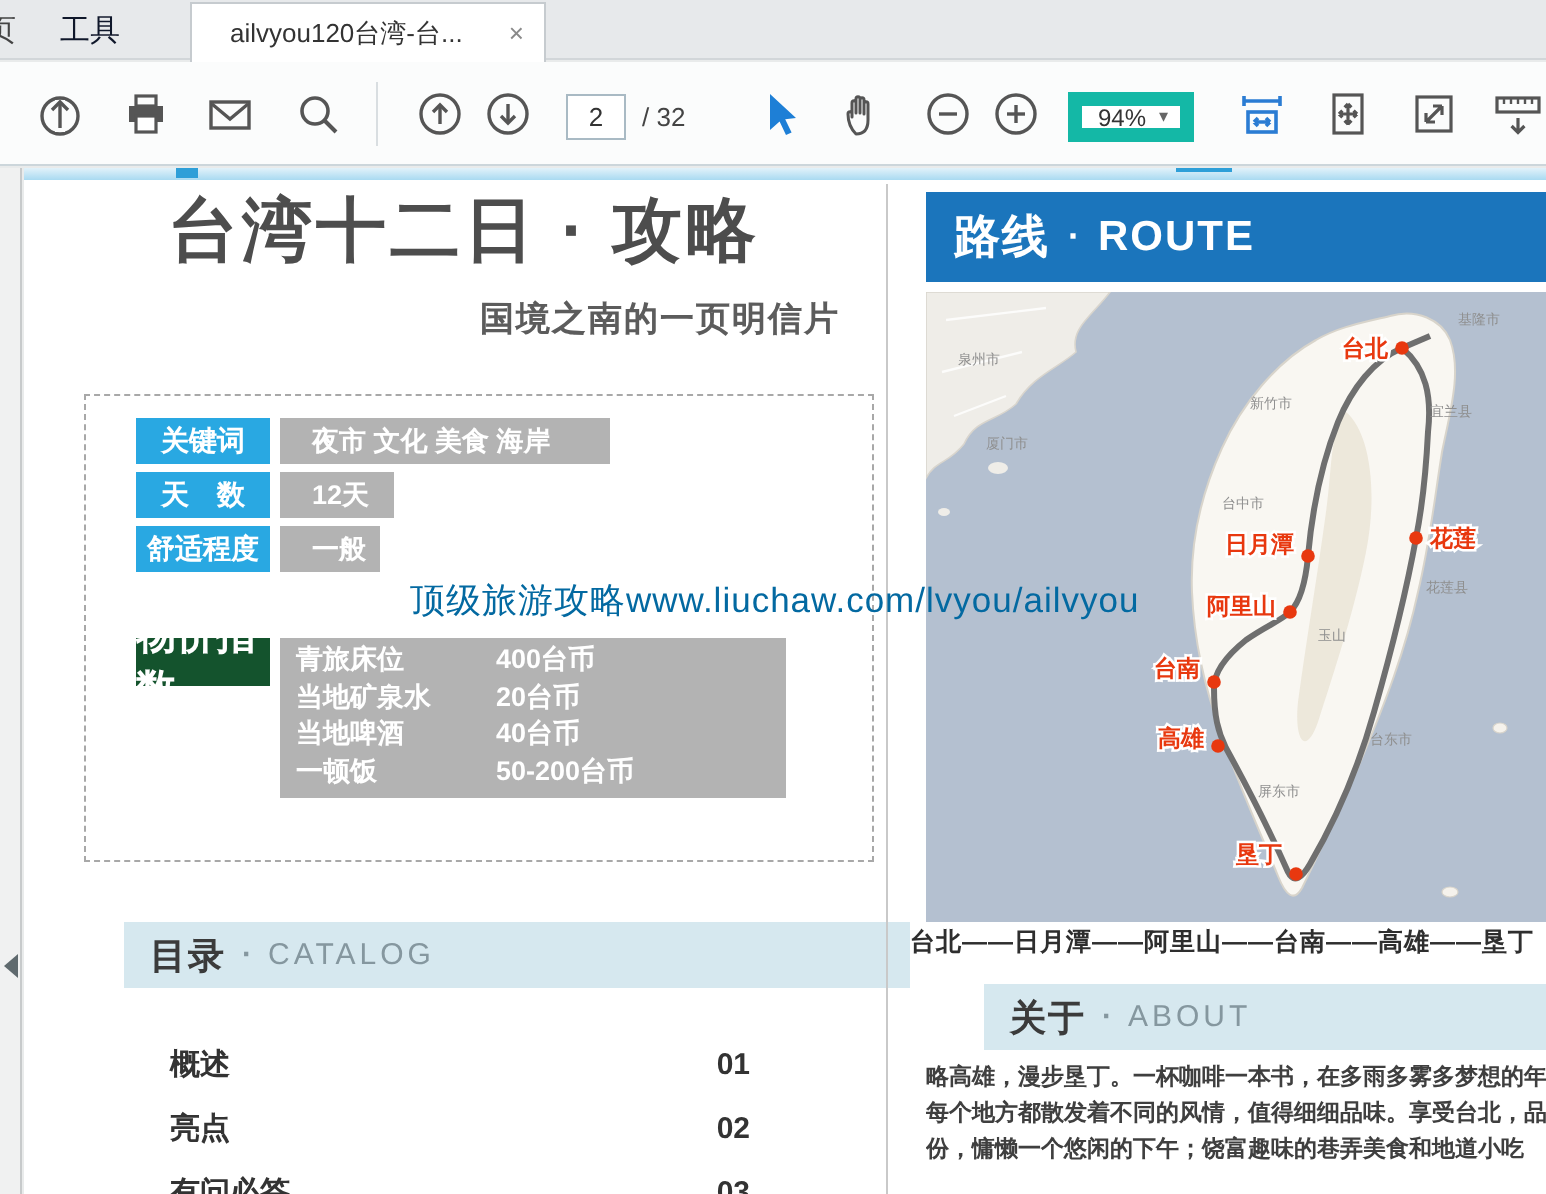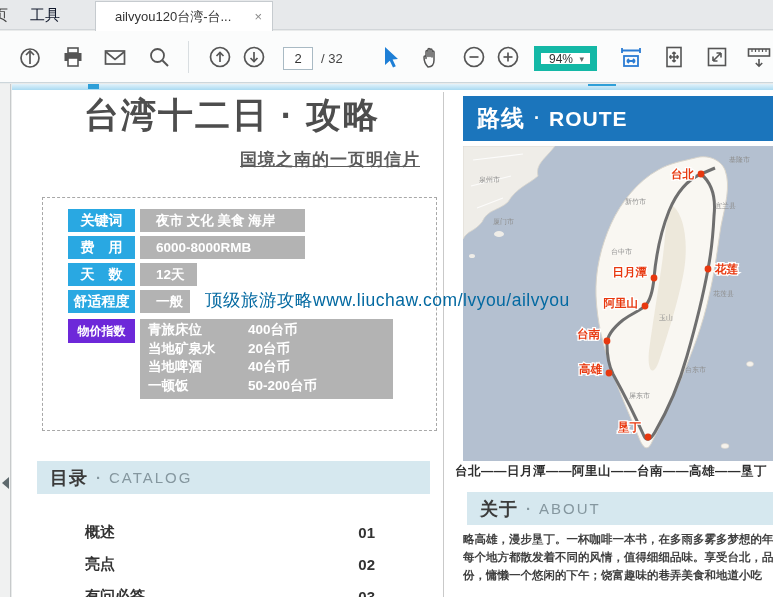--- a/index.html
+++ b/index.html
@@ -37,40 +37,40 @@
 
   .page-top-strip { position:absolute; left:0; top:0; width:761px; height:6px;
                     background:linear-gradient(#e2f2fa,#a9daf1); }
   .strip-seg1 { position:absolute; left:76px; top:0; width:11px; height:5px; background:#2e9fd8; }
   .strip-seg2 { position:absolute; left:576px; top:0; width:28px; height:2px; background:#2e9fd8; }
 
   
   .doc-title { position:absolute; left:20px; top:8px; width:400px; text-align:center;
                font-size:35px; font-weight:bold; color:#4d4d4d; letter-spacing:2px; white-space:nowrap; }
   .doc-subtitle { position:absolute; left:0; top:64px; width:408px; text-align:right;
-                  font-size:17px; font-weight:bold; color:#5c5c5c; letter-spacing:1px;text-decoration:underline; }
+                  font-size:17px; font-weight:bold; color:#5c5c5c; letter-spacing:1px; }
   .info-box { position:absolute; left:30px; top:113px; width:395px; height:234px; border:1px dashed #a8a8a8; }
   .info-rows { position:absolute; left:56px; top:125px; }
   .info-row { display:flex; margin-bottom:4px; height:23px; }
   .info-label { width:67px; background:#29a8e2; color:#fff; font-size:14px; font-weight:bold;
                 display:flex; align-items:center; justify-content:center; white-space:nowrap; }
   .info-value { margin-left:5px; background:#b3b3b3; color:#fff; font-size:13.5px; font-weight:bold;
                 display:flex; align-items:center; padding-left:16px; white-space:nowrap; overflow:hidden; }
   .price-row { position:absolute; left:56px; top:235px; display:flex; }
-  .price-label { width:67px; height:24px; background:#6d28d9; color:#fff; font-size:12px; font-weight:bold;
+  .price-label { width:67px; height:24px; background:#14532d; color:#fff; font-size:20px; font-weight:bold;
                  display:flex; align-items:center; justify-content:center; }
   .price-list { margin-left:5px; width:253px; background:#b3b3b3; padding:2px 0 4px 8px; }
   .price-item { display:flex; height:18.5px; color:#fff; font-size:13.5px; font-weight:bold; align-items:center; }
   .price-item .nm { width:100px; white-space:nowrap; }
   .price-item .pr { white-space:nowrap; }
 
   .watermark { position:absolute; left:193px; top:204px; font-family:Liberation Sans, sans-serif;
                font-size:17.5px; color:#0369a1; white-space:nowrap; z-index:6; letter-spacing:0.5px; }
 
-  .sec-header { position:absolute; height:33px; background:#d6e8ef; display:flex; align-items:center; padding-left:13px; }
+  .sec-header { position:absolute; height:33px; background:#d6e8ef; display:flex; align-items:center; padding-left:13px;margin-left:25px; }
   .sec-header .zh { font-size:18px; font-weight:bold; color:#3b3b3b; letter-spacing:1px; }
   .sec-header .dot { font-size:15px; color:#85979f; margin:0 8px; font-weight:bold; }
   .sec-header .en { font-size:15px; color:#85979f; letter-spacing:2px; }
   .catalog-header { left:25px; top:377px; width:393px; }
   .catalog-list { position:absolute; left:73px; top:432px; width:290px; }
   .catalog-item { display:flex; height:32px; align-items:center; }
   .catalog-item .nm { flex:1; font-size:15px; font-weight:bold; color:#333; }
   .catalog-item .pg { font-size:15px; font-weight:bold; color:#333; }
 
   .col-divider { position:absolute; left:431px; top:8px; width:1px; height:505px; background:#c9c9c9; }
@@ -225,24 +225,20 @@
       </div>
 
       <div class="doc-title">台湾十二日 · 攻略</div>
       <div class="doc-subtitle">国境之南的一页明信片</div>
 
       <div class="info-box"></div>
       <div class="info-rows">
           <div class="info-row">
             <span class="info-label">关键词</span>
             <span class="info-value" style="width: 165px;">夜市 文化 美食 海岸</span>
-          </div>
-          <div class="info-row">
-            <span class="info-label">费　用</span>
-            <span class="info-value" style="width: 165px;">6000-8000RMB</span>
           </div>
           <div class="info-row">
             <span class="info-label">天　数</span>
             <span class="info-value" style="width: 57px;">12天</span>
           </div>
           <div class="info-row">
             <span class="info-label">舒适程度</span>
             <span class="info-value" style="width: 50px;">一般</span>
           </div>
         </div>

